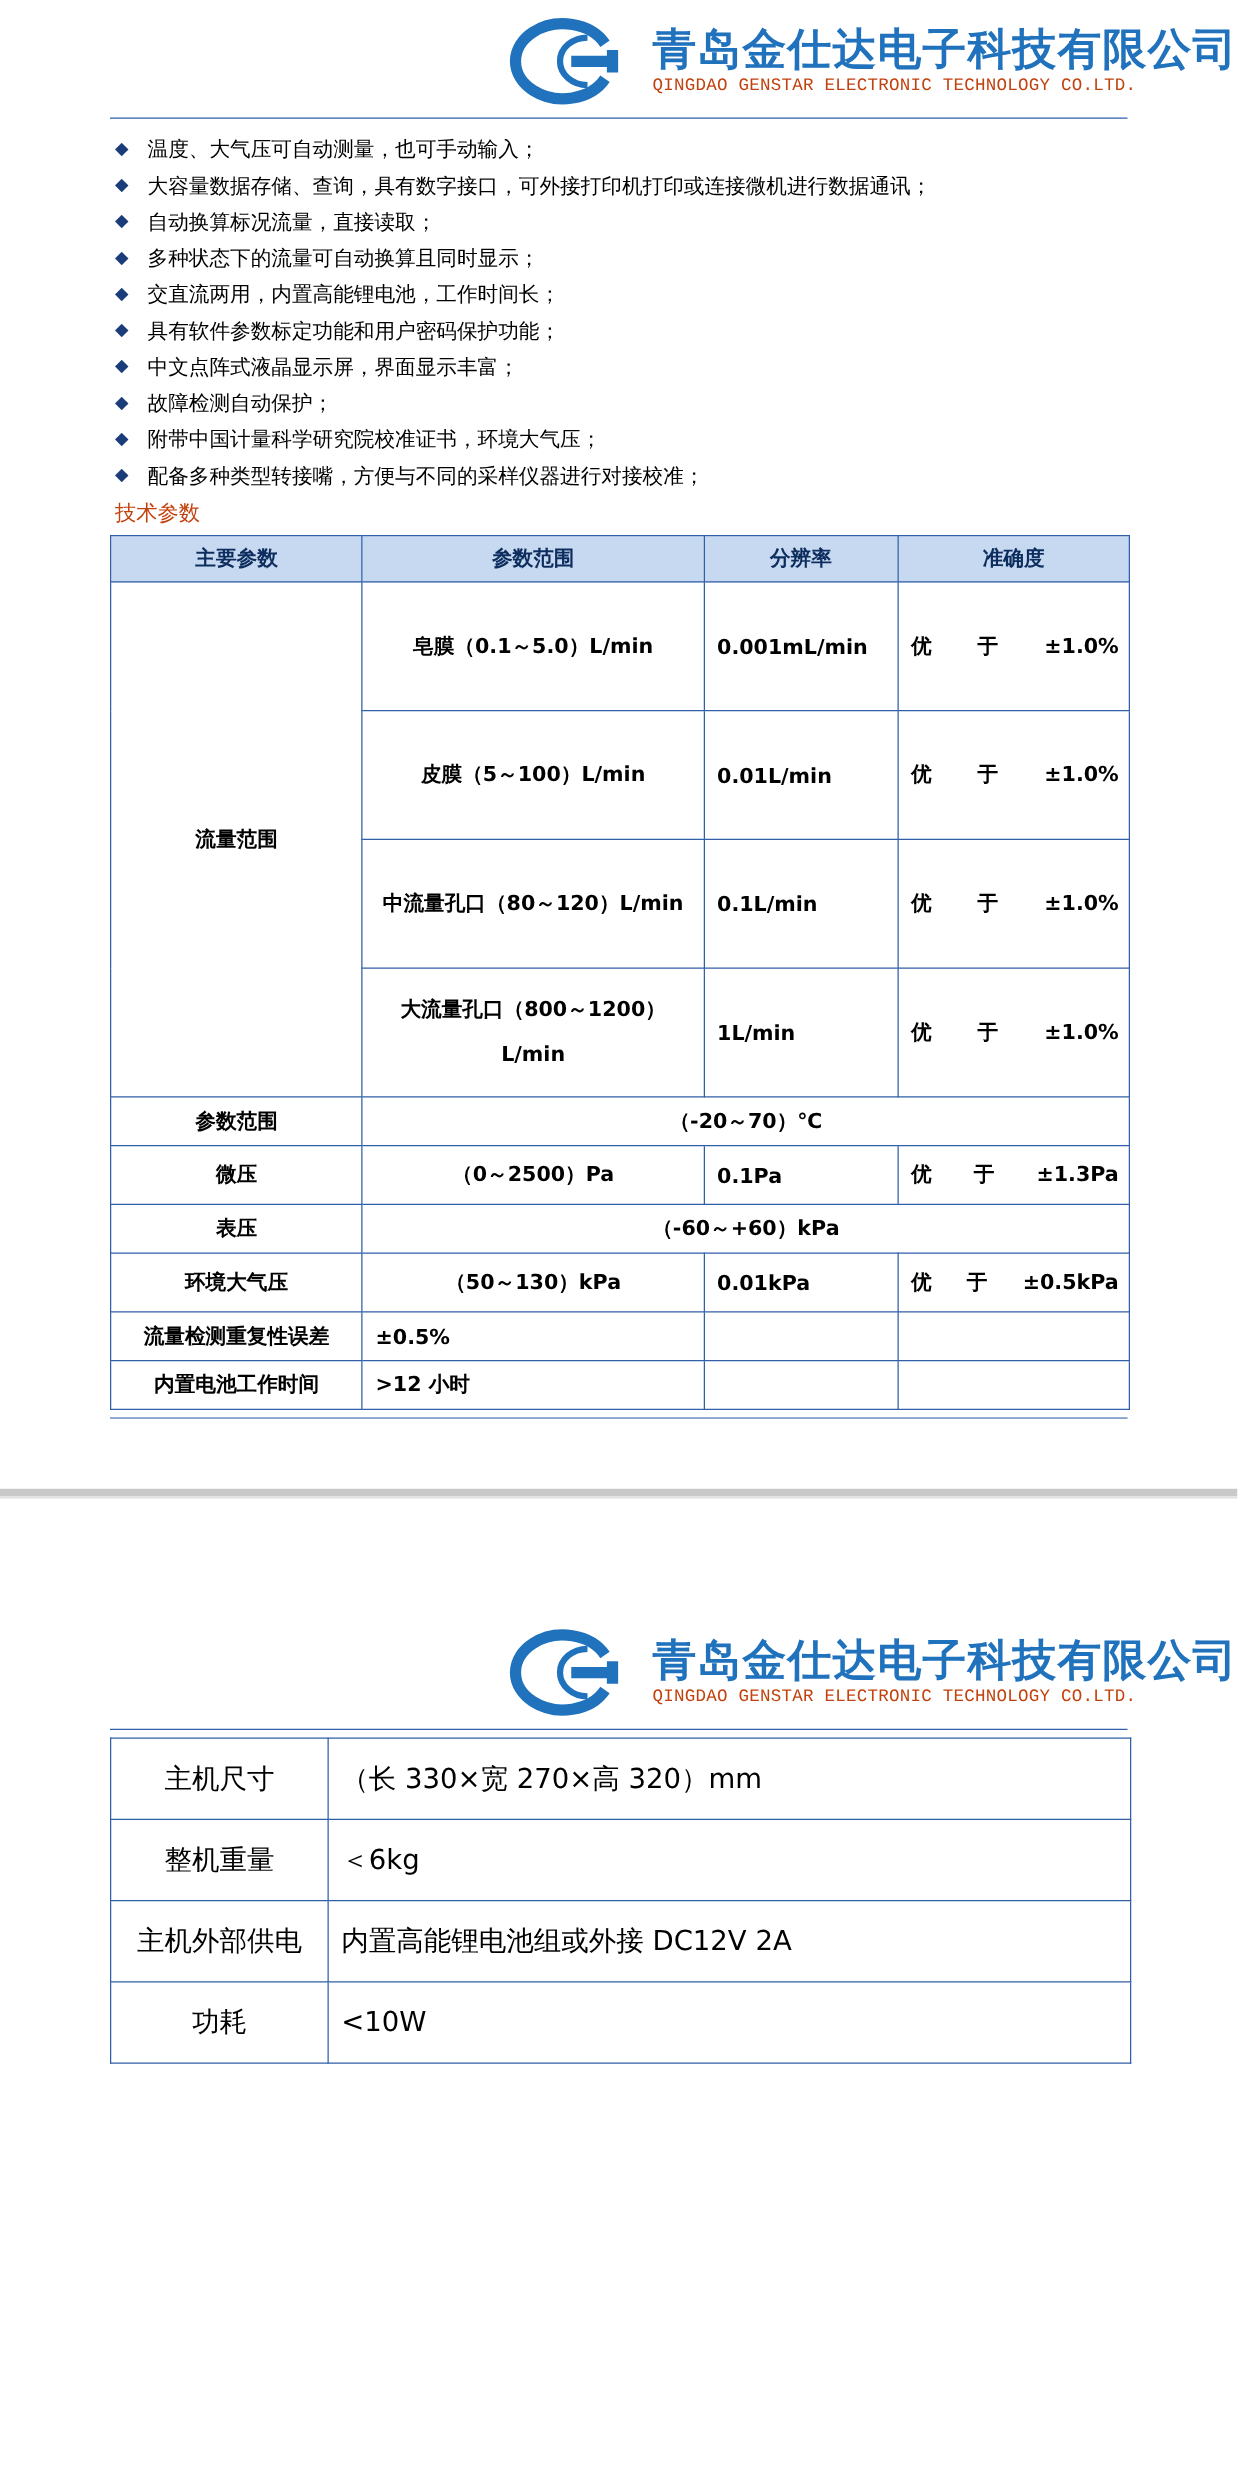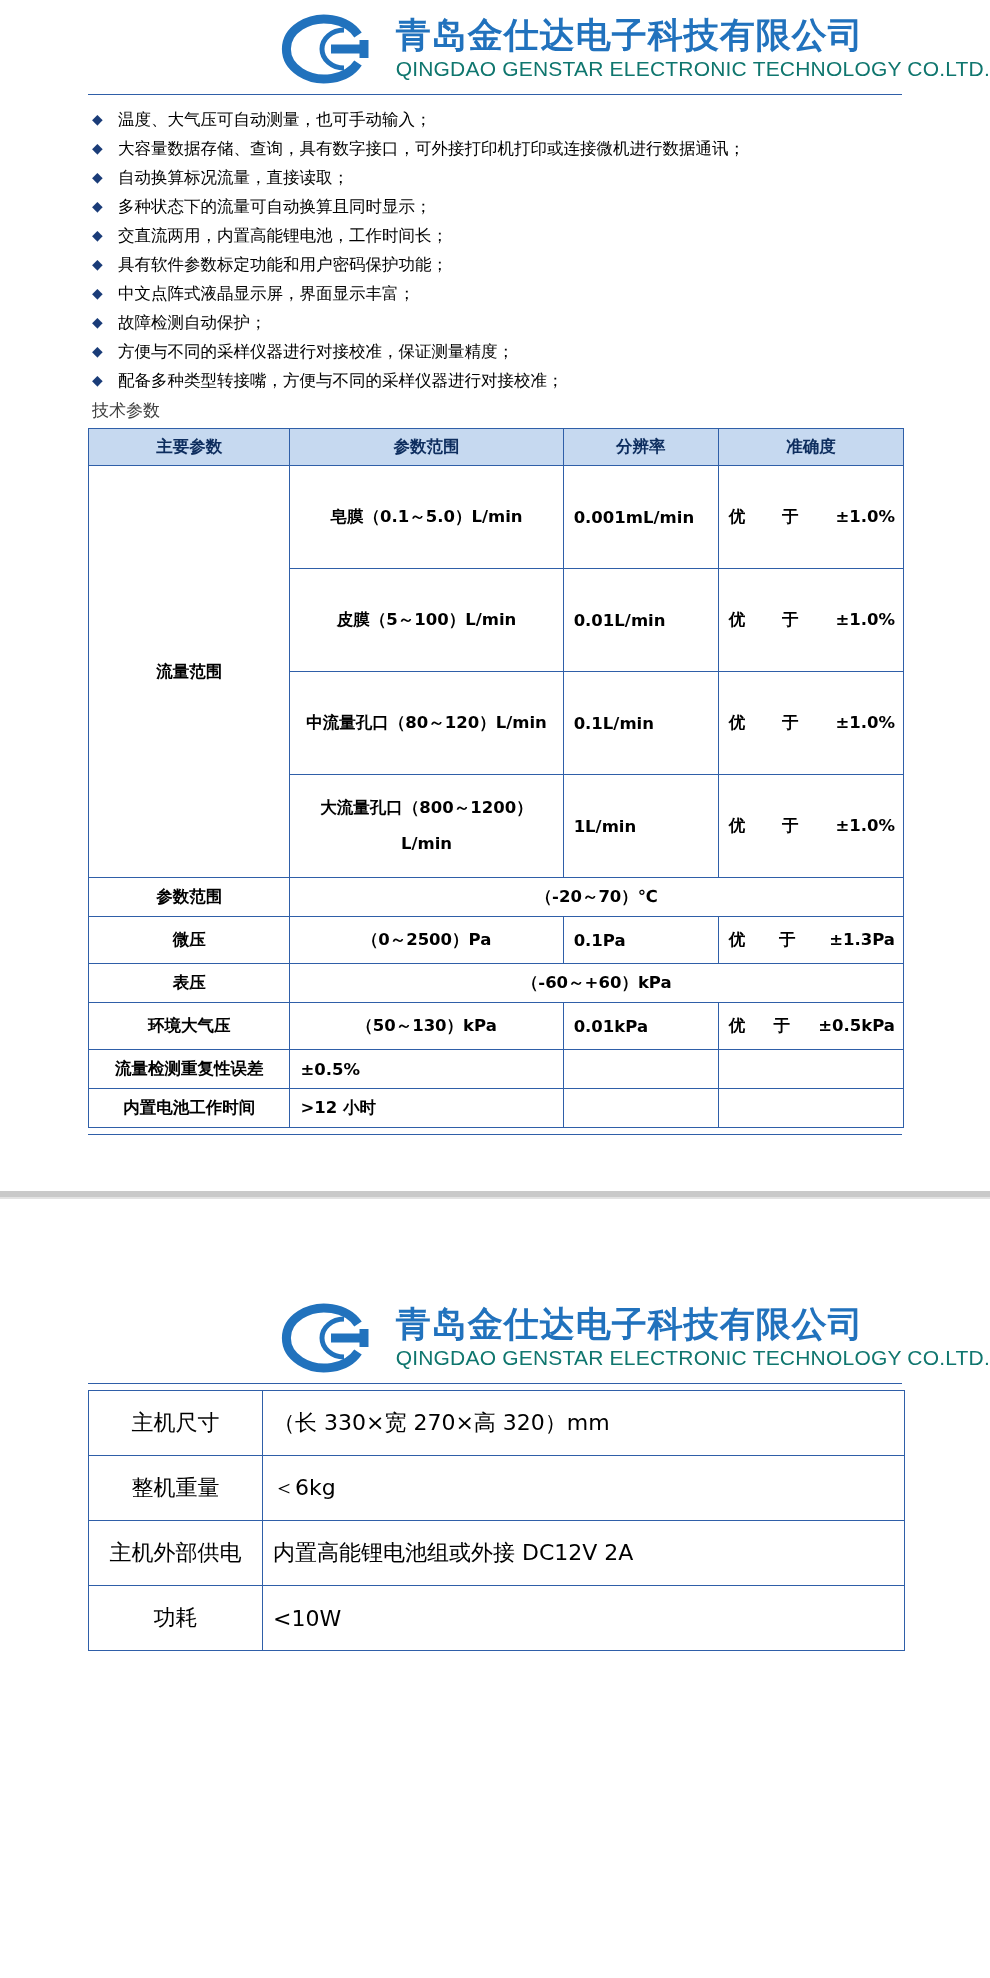--- a/index.html
+++ b/index.html
@@ -39,23 +39,23 @@
   .brand-cn {
     font-family: "DejaVu Sans", "Liberation Sans", sans-serif;
     font-size: 35px;
     font-weight: bold;
     color: #2172bd;
     letter-spacing: 1px;
     line-height: 1.15;
     white-space: nowrap;
   }
   .brand-en {
-    font-family: Liberation Sans, sans-serif;
-    font-size: 21px;
-    color: #0f766e;
+    font-family: Liberation Mono, monospace;
+    font-size: 14px;
+    color: #c2410c;
     letter-spacing: 0.2px;
     line-height: 1.3;
     white-space: nowrap;
   }
   .header-rule {
     border: none;
     border-top: 1px solid #2f5fa8;
     margin: 2px 88px 0 88px;
     height: 0;
   }
@@ -81,21 +81,21 @@
     top: 0;
     color: #1a3c78;
     font-size: 14px;
     line-height: 29px;
   }
 
   
   .section-title {
     font-family: "DejaVu Sans", "Liberation Sans", sans-serif;
     font-size: 17px;
-    color: #404040;
+    color: #c2410c;
     padding: 4px 0 6px 92px;
     font-weight: normal;
   }
 
   
   table.spec {
     border-collapse: collapse;
     margin: 0 0 0 88px;
     width: 816px;
     table-layout: fixed;
@@ -210,21 +210,21 @@
 
   <ul class="features">
     <li><span class="bullet">◆</span><span>温度、大气压可自动测量，也可手动输入；</span></li>
     <li><span class="bullet">◆</span><span>大容量数据存储、查询，具有数字接口，可外接打印机打印或连接微机进行数据通讯；</span></li>
     <li><span class="bullet">◆</span><span>自动换算标况流量，直接读取；</span></li>
     <li><span class="bullet">◆</span><span>多种状态下的流量可自动换算且同时显示；</span></li>
     <li><span class="bullet">◆</span><span>交直流两用，内置高能锂电池，工作时间长；</span></li>
     <li><span class="bullet">◆</span><span>具有软件参数标定功能和用户密码保护功能；</span></li>
     <li><span class="bullet">◆</span><span>中文点阵式液晶显示屏，界面显示丰富；</span></li>
     <li><span class="bullet">◆</span><span>故障检测自动保护；</span></li>
-    <li><span class="bullet">◆</span><span>方便与不同的采样仪器进行对接校准，保证测量精度；</span></li>
+    <li><span class="bullet">◆</span><span>附带中国计量科学研究院校准证书，环境大气压；</span></li>
     <li><span class="bullet">◆</span><span>配备多种类型转接嘴，方便与不同的采样仪器进行对接校准；</span></li>
   </ul>
 
   <div class="section-title">技术参数</div>
 
   <table class="spec">
     <colgroup>
         <col class="c1">
         <col class="c2">
         <col class="c3">

